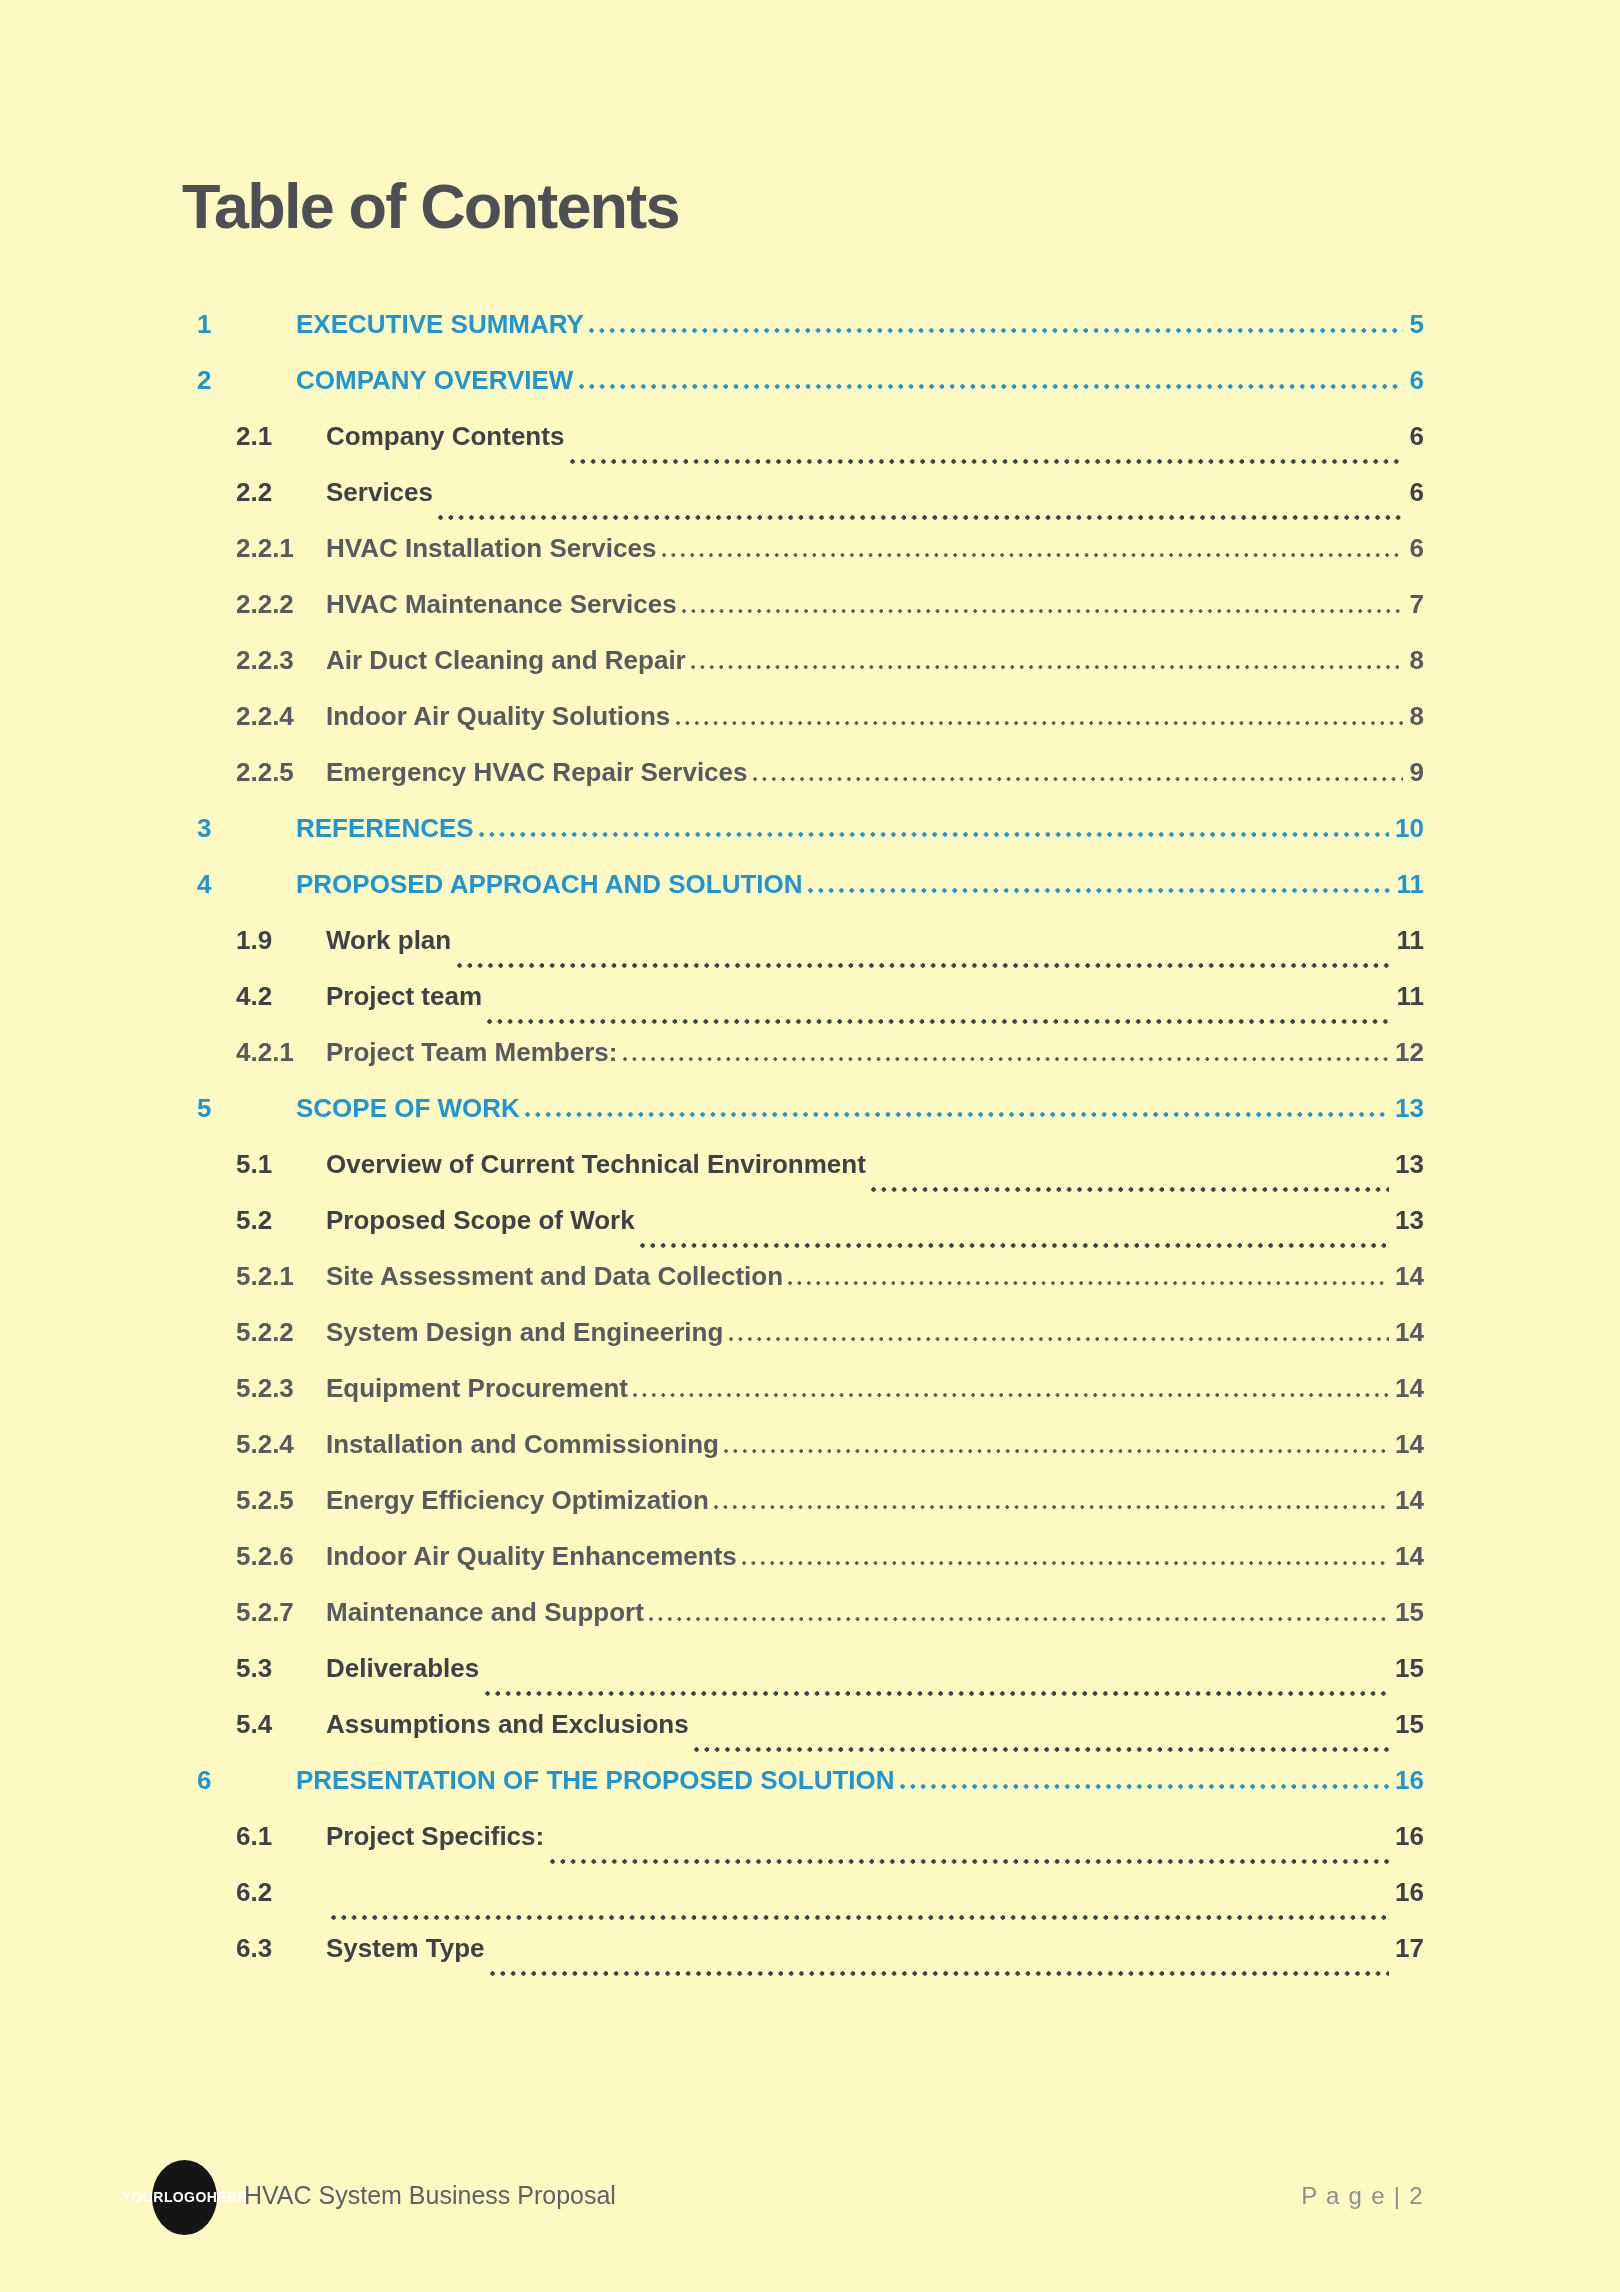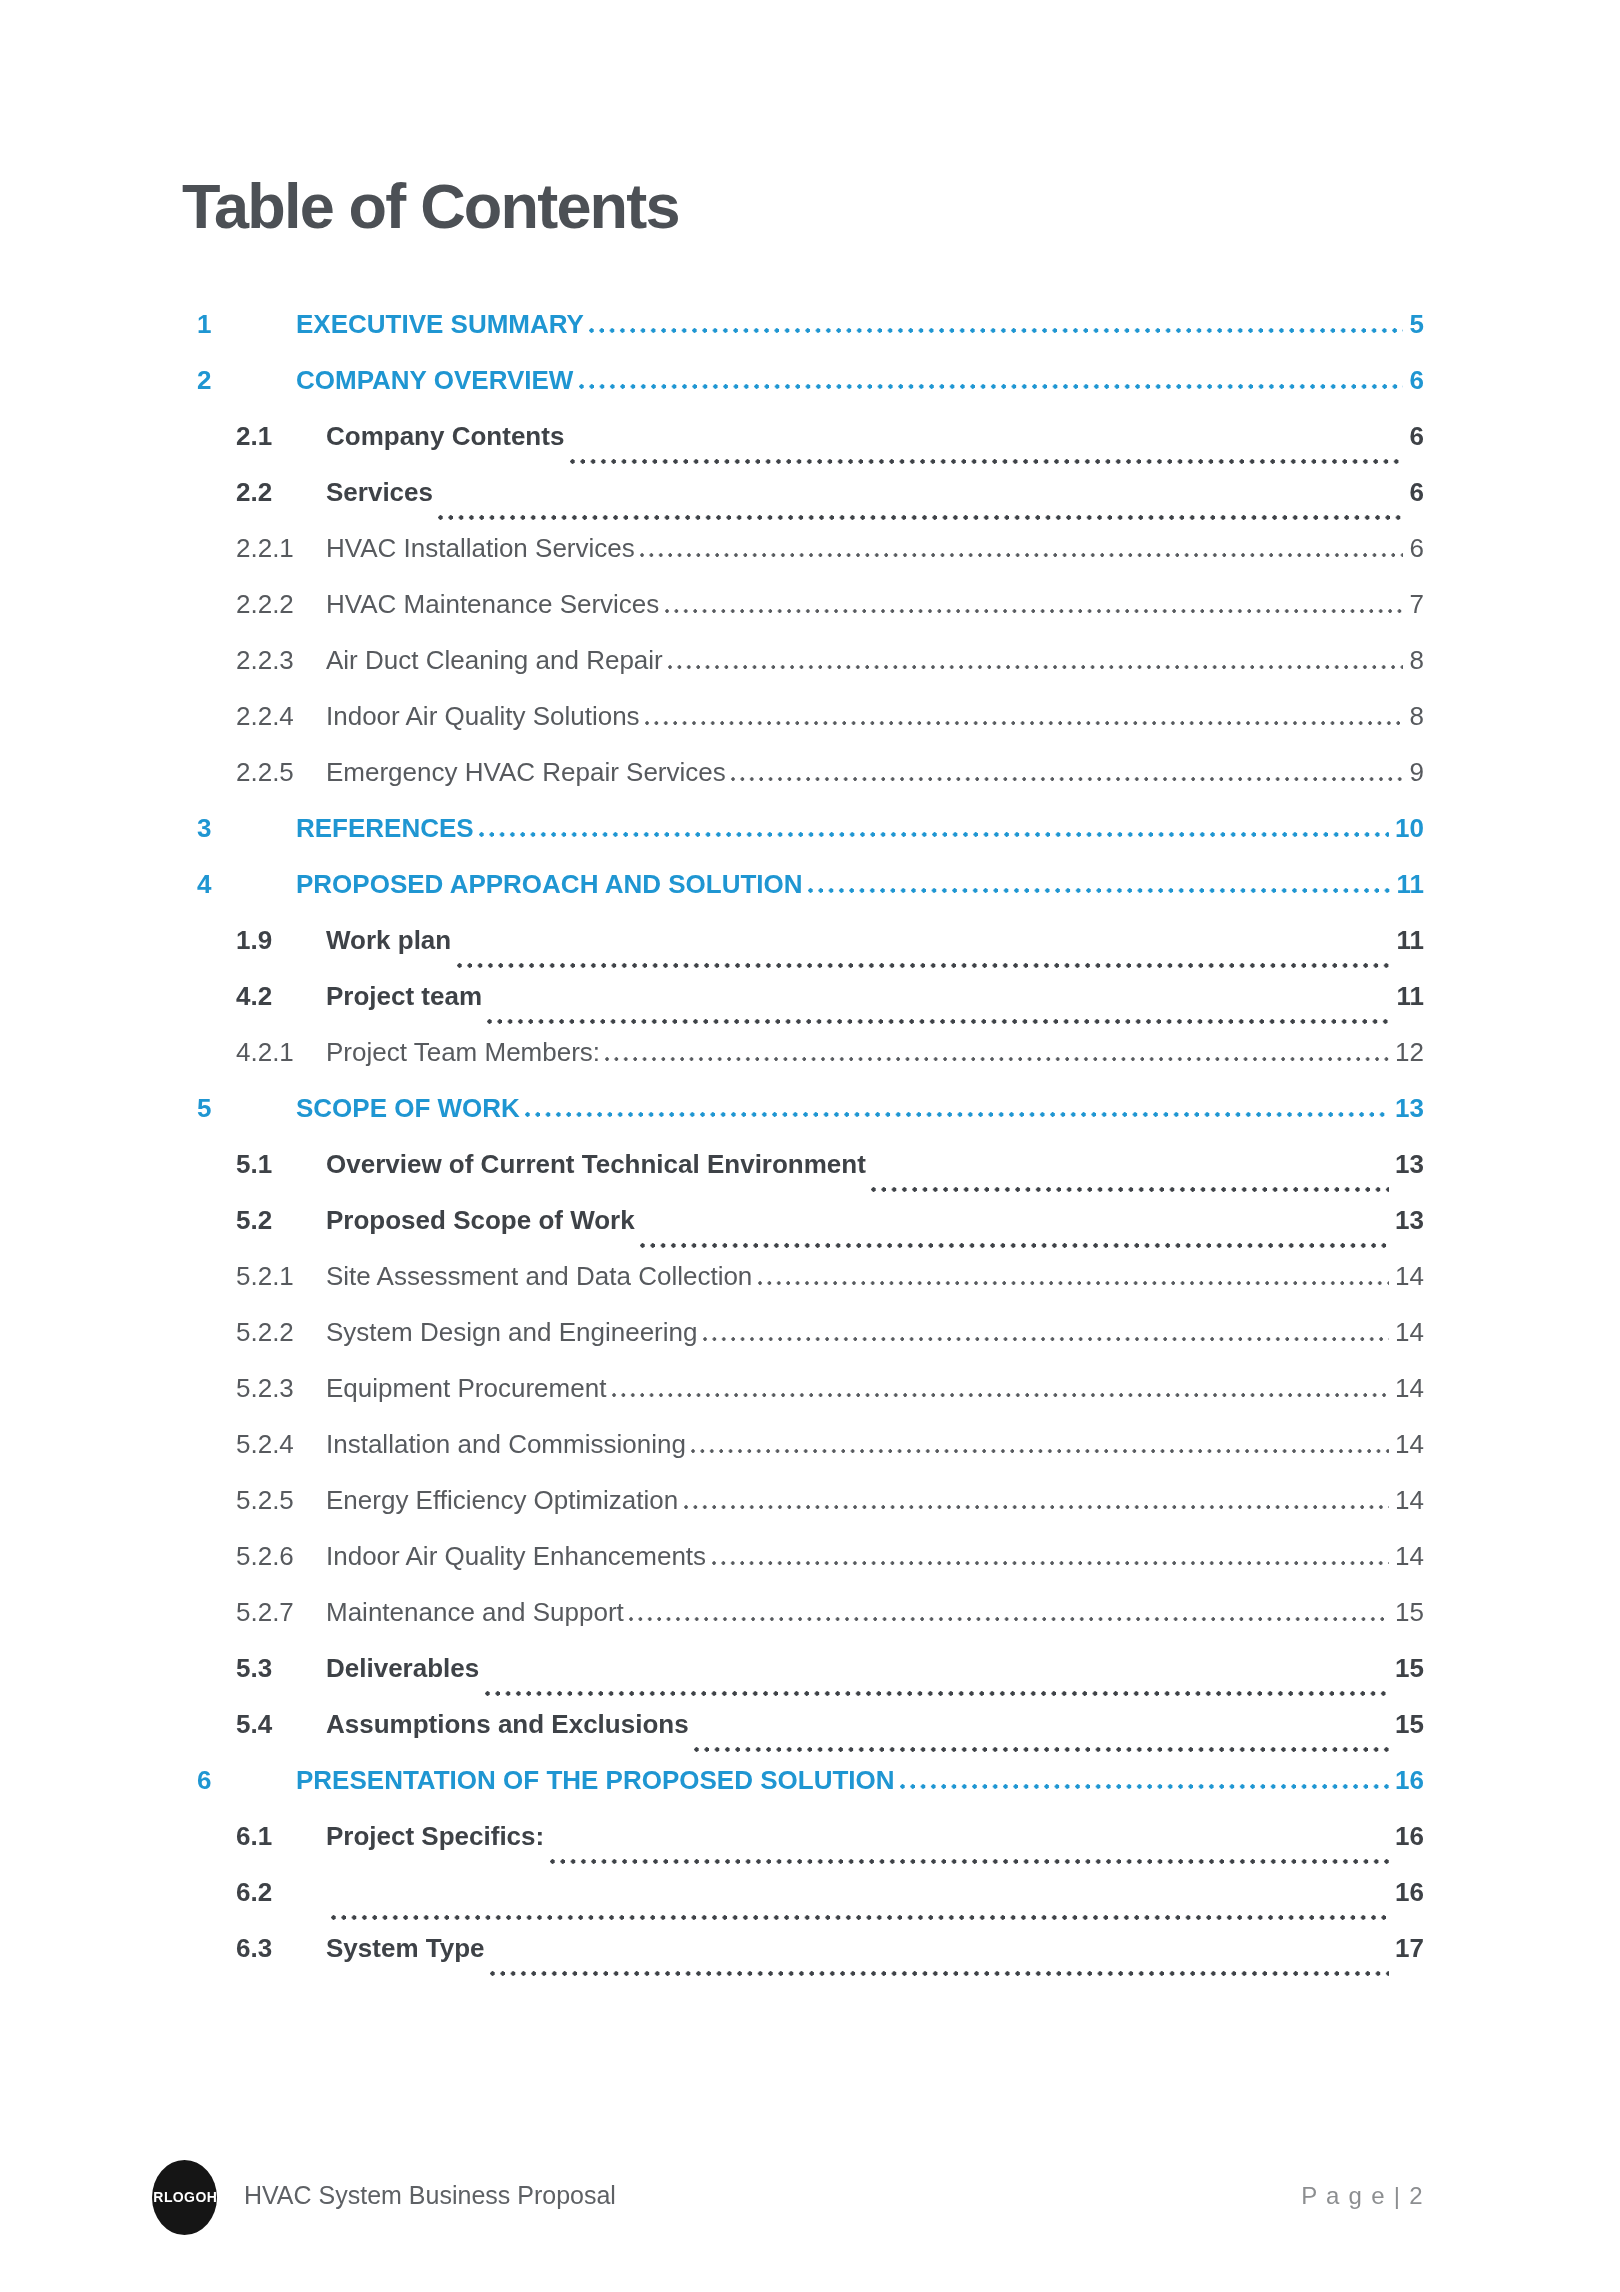--- a/index.html
+++ b/index.html
@@ -10,21 +10,21 @@
     --footer_text:#5E6165;
     --page_label:#8C8E90;
     --logo_bg:#151515;
   }
   *{margin:0;padding:0;box-sizing:border-box;}
   html,body{background:#e8e8e8;}
   .page{
     position:relative;
     width:1620px;
     height:2293px;
-    background:#ffffff;
+    background:#fef9c3;
     font-family:"Liberation Sans", sans-serif;
     overflow:hidden;
   }
   .title{
     position:absolute;
     left:182px;
     top:170px;
     font-size:63px;
     font-weight:700;
     letter-spacing:-1.8px;
@@ -53,21 +53,21 @@
     flex:1 1 auto;
     height:5px;
     margin:0 6.3px 0 5.4px;
     background-image:radial-gradient(circle at 2.5px 2.5px, currentColor 2px, transparent 2.4px);
     background-size:10.3px 5px;
     background-repeat:repeat-x;
     background-position:left bottom;
   }
   .toc-row.l1{color:var(--accent);font-weight:700;}
   .toc-row.l2{color:var(--bold_entry);font-weight:700;padding-left:39px;align-items:flex-end;}
-  .toc-row.l3{color:var(--regular_entry);font-weight:400;padding-left:39px;}
+  .toc-row.l3{color:var(--regular_entry);font-weight:700;padding-left:39px;}
   .toc-row.l1 .toc-num{width:99px;}
   .toc-row.l2 .toc-num{width:90px;}
   .toc-row.l3 .toc-num{width:90px;}
   .toc-row.l3 .toc-leader{
     height:4.1px;
     background-image:radial-gradient(circle at 2.1px 2.1px, currentColor 1.6px, transparent 2px);
     background-size:9.4px 4.1px;
   }
   .footer-logo{
     position:absolute;

